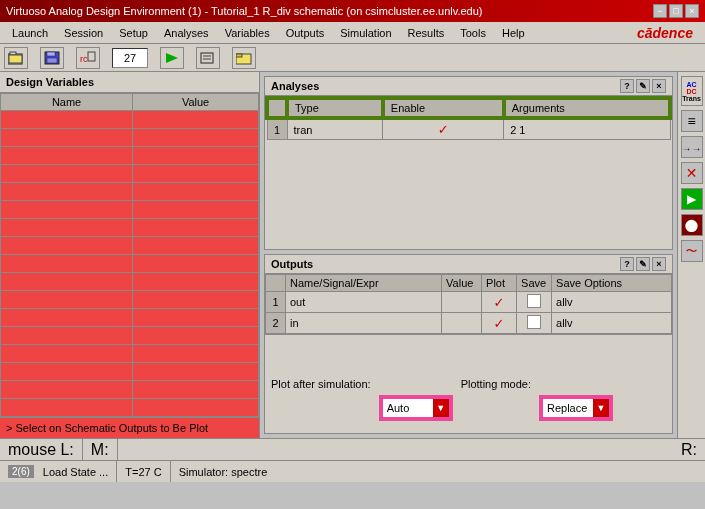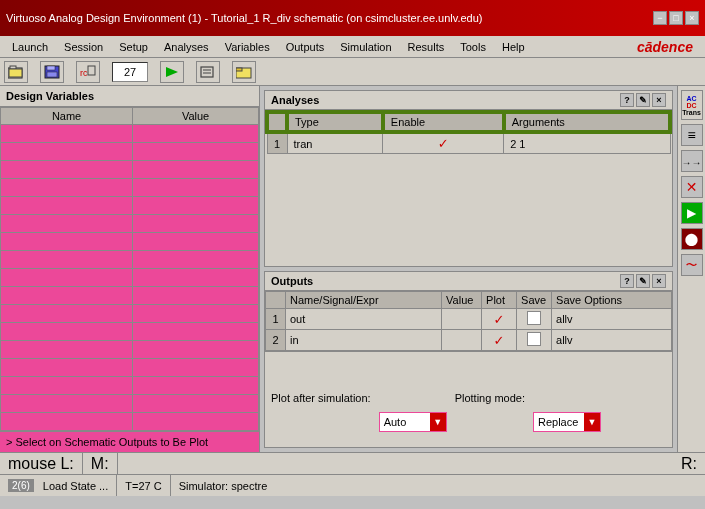--- a/index.html
+++ b/index.html
@@ -14,21 +14,21 @@
 
     
     #title-bar {
       background: linear-gradient(to right, #800000, #cc0000);
       color: white;
       font-size: 11px;
       padding: 3px 6px;
       display: flex;
       align-items: center;
       justify-content: space-between;
-      height: 36px;
+      height: 22px;
     }
     #title-bar .win-controls { display: flex; gap: 2px; }
     #title-bar .win-btn {
       width: 14px; height: 14px;
       background: #c0c0c0;
       border: 1px solid #888;
       font-size: 9px;
       display: flex; align-items: center; justify-content: center;
       cursor: pointer;
     }
@@ -79,21 +79,21 @@
       width: 36px; height: 20px;
       border: 1px inset #888;
       background: white;
       font-size: 11px;
       text-align: center;
     }
 
     
     #left-panel {
       width: 260px;
-      background: #ec4899;
+      background: #ef4444;
       border-right: 1px solid #888;
       display: flex;
       flex-direction: column;
     }
     #dv-header {
       background: #d4d0c8;
       padding: 4px 6px;
       font-weight: bold;
       font-size: 11px;
       border-bottom: 1px solid #888;
@@ -290,21 +290,21 @@
     .checkbox-box {
       width: 14px; height: 14px;
       border: 1px solid #888;
       background: white;
       display: inline-flex; align-items: center; justify-content: center;
     }
 
     
     .dropdown-wrapper {
       display: inline-flex;
-      border: 1px solid #ec4899;
+      border: 4px solid #ec4899;
       margin-top: 48px;
     }
     .dropdown-text {
       background: white;
       padding: 1px 4px;
       font-size: 11px;
       min-width: 50px;
       height: 18px;
       display: flex; align-items: center;
     }

